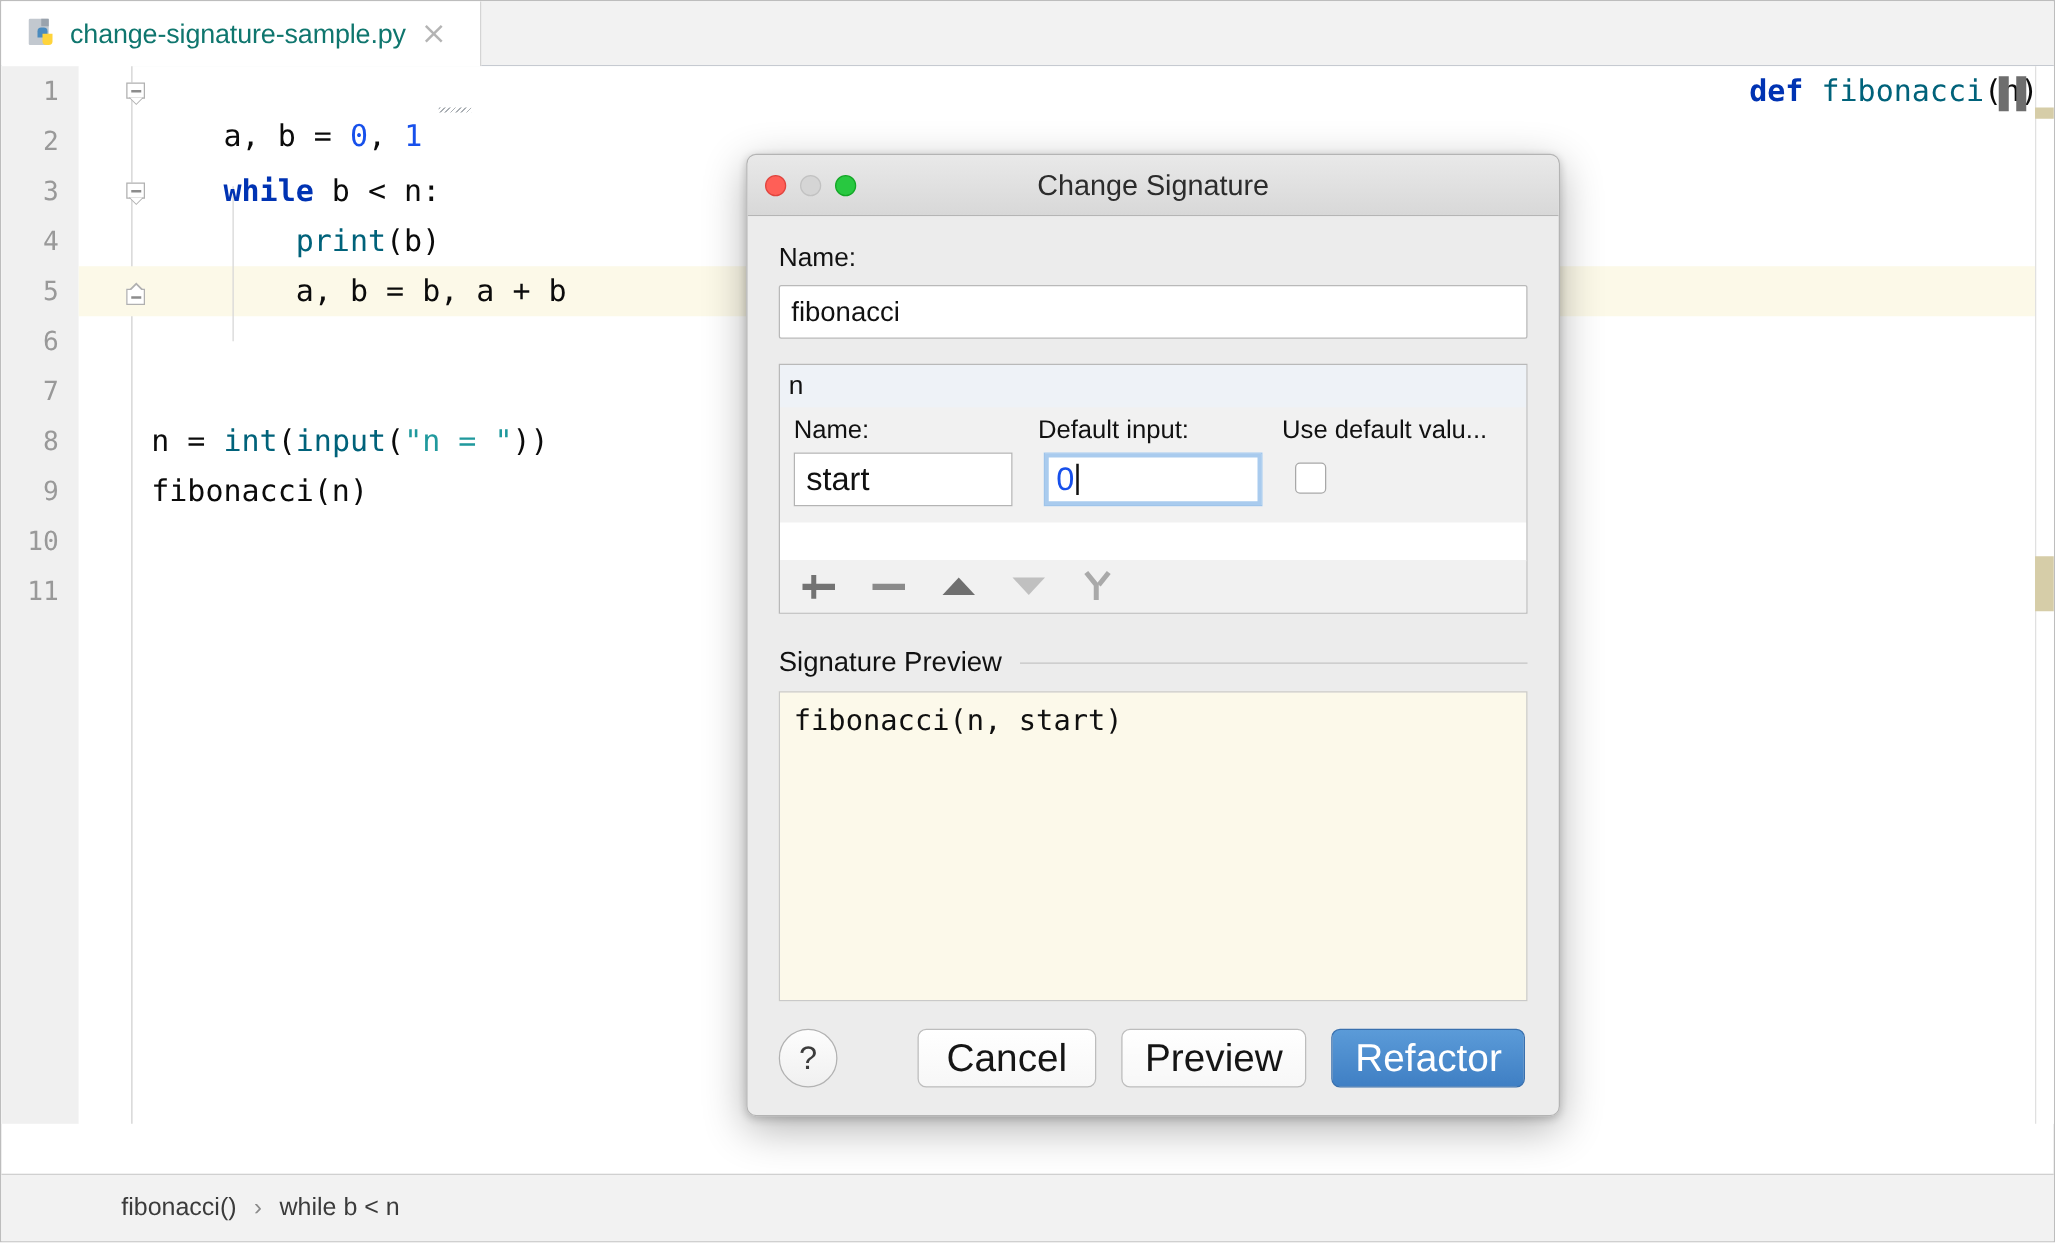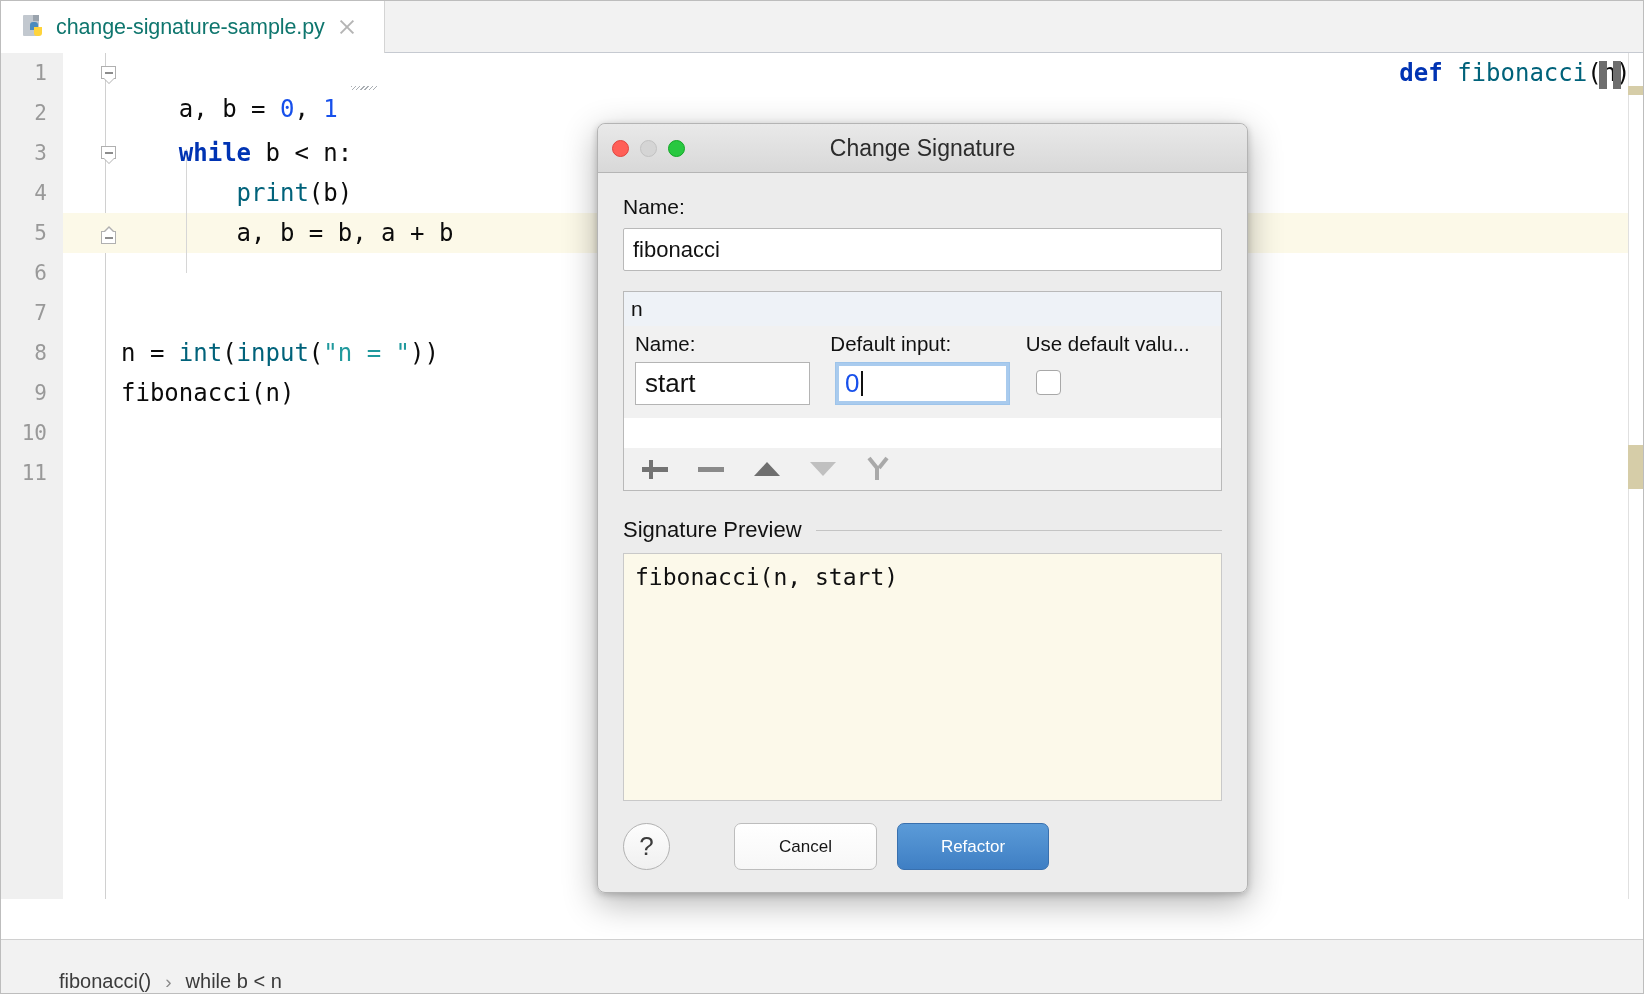--- a/index.html
+++ b/index.html
@@ -263,22 +263,22 @@
   .pause-icon span:nth-child(2) { left: 16px; }
 
   
   .statusbar {
     position: absolute;
     left: 0; bottom: 0;
     width: 1644px; height: 54px;
     background: #f2f2f2;
     border-top: 1px solid #d0d0d0;
     display: flex;
-    align-items: flex-end;
-    padding-left: 58px;
+    align-items: center;
+    padding-left: 96px;
   }
   .crumb {
     font-size: 20px;
     color: #3b3b3b;
   }
   .crumb-sep {
     font-size: 19px;
     color: #8a8a8a;
     margin: 0 14px;
   }
@@ -529,21 +529,21 @@
     display: flex;
     align-items: center;
     justify-content: center;
   }
   .btn {
     height: 47px;
     min-width: 143px;
     border-radius: 7px;
     border: 1px solid #bdbdbd;
     background: linear-gradient(#ffffff, #f7f7f7);
-    font-size: 17px;
+    font-size: 31px;
     color: #151515;
     display: flex;
     align-items: center;
     justify-content: center;
     padding: 0 18px;
   }
   .btn-primary {
     background: linear-gradient(#5b9bd8, #3f7fc4);
     border: 1px solid #3970ae;
     color: #ffffff;
@@ -704,17 +704,18 @@
 
       <div class="sig-header">
         <span class="sig-title">Signature Preview</span>
         <span class="sig-rule"></span>
       </div>
       <div class="sig-box">fibonacci(n, start)</div>
 
       <div class="btn-row">
         <span class="help-btn">?</span>
         <span class="btn btn-spacer">Cancel</span>
+        <span class="btn">Preview</span>
         <span class="btn btn-primary">Refactor</span>
       </div>
     </div>
   </div>
 </div>
 
 </body></html>

